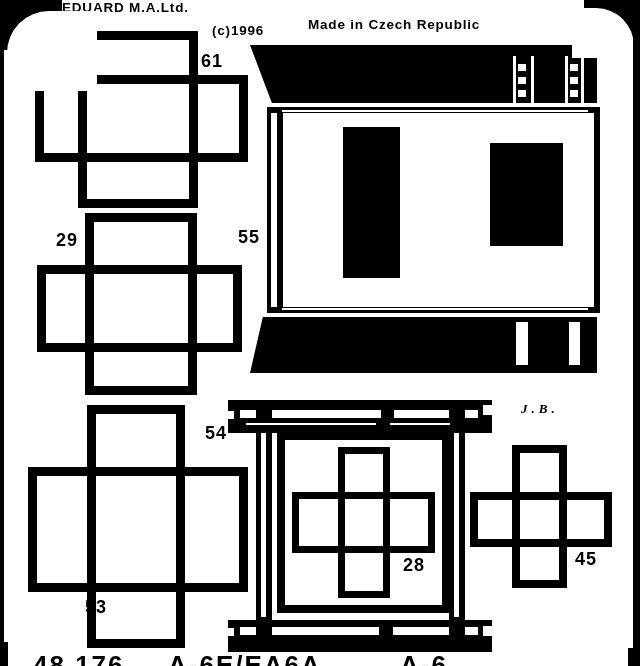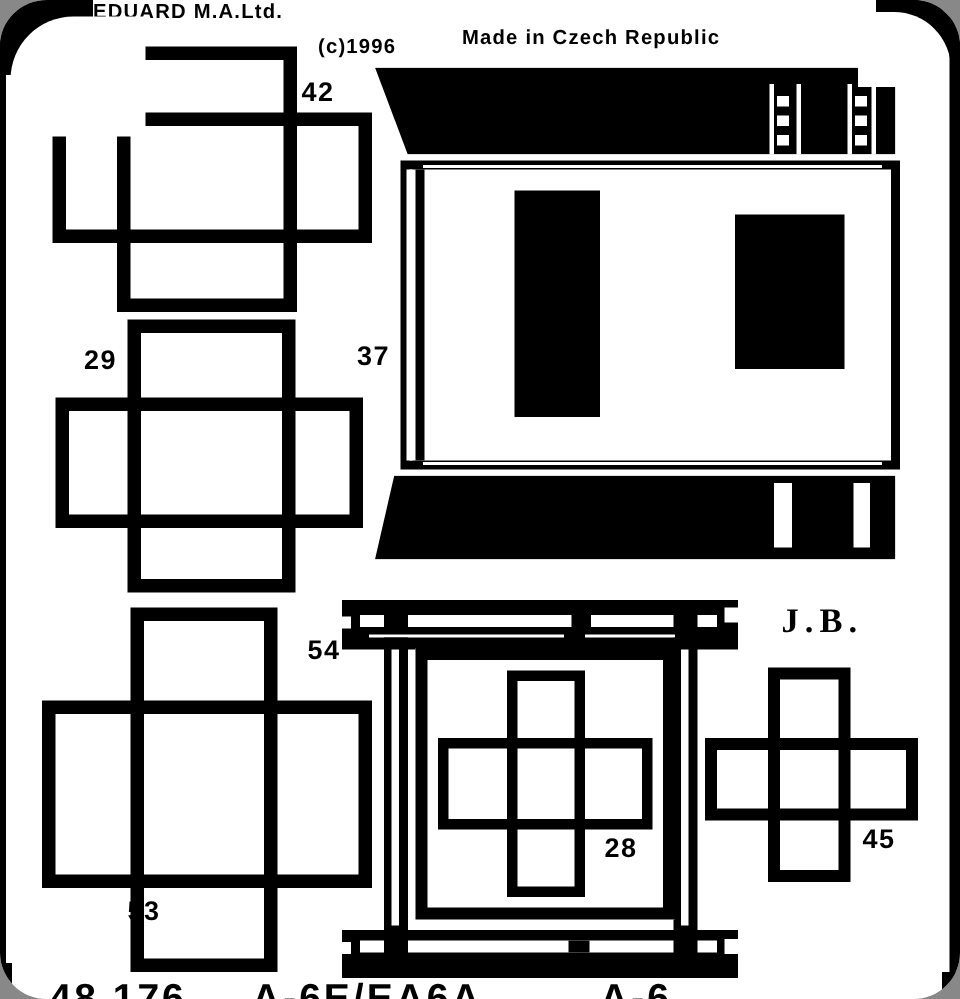--- a/index.html
+++ b/index.html
@@ -1,46 +1,46 @@
 <!DOCTYPE html>
 <html style="--ink: #000000; --paper: #ffffff;"><head>
 <meta charset="utf-8">
 <style>
   :root { --ink:#000000; --paper:#ffffff; }
   html,body { margin:0; padding:0; background:#888; }
   #sheet {
     position:relative; width:640px; height:666px; overflow:hidden;
-    background:var(--paper); font-family:"Liberation Sans", sans-serif;border-radius:31px;
+    background:var(--paper); font-family:"Liberation Sans", sans-serif;
   }
   .ink { position:absolute; background:var(--ink); }
   .wht { position:absolute; background:var(--paper); }
   .outline { position:absolute; box-sizing:border-box; border:9px solid var(--ink); background:transparent; }
   .bw8 { border-width:8px; } .bw7 { border-width:7px; } .bw6 { border-width:6px; }
   .lbl { position:absolute; color:var(--ink); font-weight:bold; font-size:18px; line-height:1; letter-spacing:1px; }
   .hdr { position:absolute; top:1px; color:var(--ink); font-weight:bold; font-size:13.5px; line-height:1.1; letter-spacing:0.8px; }
-  .sig { position:absolute; color:var(--ink); font-family:"Liberation Serif", serif; font-weight:bold; font-size:23px; letter-spacing:4px; line-height:1; }
+  .sig { position:absolute; color:var(--ink); font-family:"Liberation Serif", serif; font-style:italic; font-weight:bold; font-size:13px; letter-spacing:4px; line-height:1; }
   .foot { position:absolute; top:652px; color:var(--ink); font-weight:bold; font-size:26px; line-height:1; letter-spacing:2px; }
 </style>
 </head>
 <body>
 
 <div id="sheet">
 
   <div class="hdr" style="left:62px;">EDUARD M.A.Ltd.</div>
   <div class="hdr" style="left:212px;margin-top:23px;">(c)1996</div>
   <div class="hdr" style="left:308px;margin-top:17px;">Made in Czech Republic</div>
 
   <div class="outline" style="left:78px; top:31px;  width:120px; height:177px;"></div>
   <div class="outline" style="left:35px; top:75px;  width:213px; height:87px;"></div>
-  <div class="lbl" style="left:201px; top:52px;">42</div>
+  <div class="lbl" style="left:201px; top:52px;">61</div>
 
   <div class="outline" style="left:85px; top:213px; width:112px; height:182px;"></div>
   <div class="outline" style="left:37px; top:265px; width:205px; height:87px;"></div>
   <div class="lbl" style="left:56px; top:231px;">29</div>
-  <div class="lbl" style="left:238px; top:228px;">37</div>
+  <div class="lbl" style="left:238px; top:228px;">55</div>
 
   <div class="outline" style="left:87px; top:405px; width:98px;  height:243px;"></div>
   <div class="outline" style="left:28px; top:467px; width:220px; height:125px;"></div>
   <div class="lbl" style="left:205px; top:424px;">54</div>
   <div class="lbl" style="left:61px;  top:598px;margin-left:24px;">53</div>
 
   <div class="ink" style="left:250px; top:45px; width:347px; height:58px; clip-path:polygon(0 0,100% 0,100% 100%,6.3% 100%);"></div>
 
   <div class="wht" style="left:513px; top:56px; width:3px; height:47px;"></div>
   <div class="wht" style="left:531px; top:56px; width:3px; height:47px;"></div>

